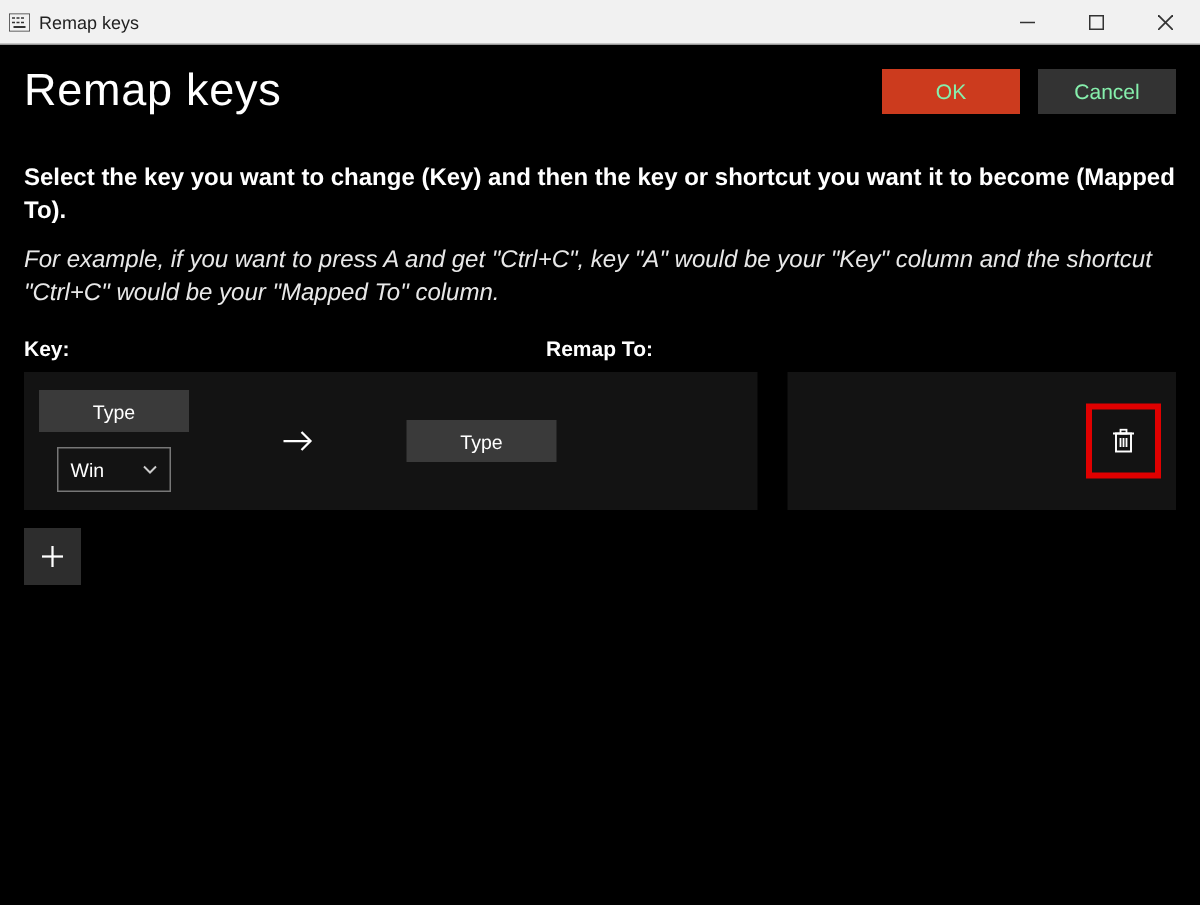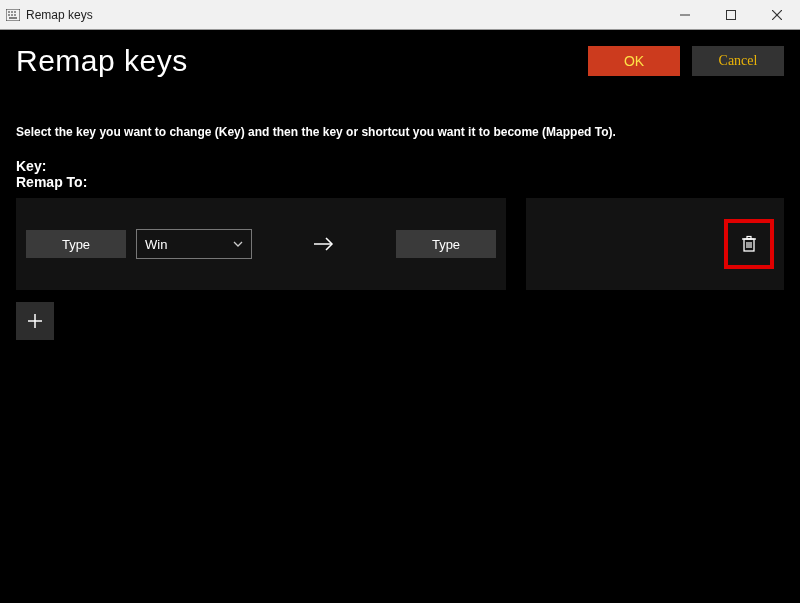--- a/index.html
+++ b/index.html
@@ -36,56 +36,56 @@
     display:flex;align-items:center;
   }
   .header h1{
     margin:0;font-weight:400;font-size:30px;letter-spacing:0.5px;
   }
   .actions{margin-left:auto;display:flex;gap:12px;}
   .btn{
     width:92px;height:30px;display:flex;align-items:center;justify-content:center;
     font-size:14px;cursor:pointer;border:none;
   }
-  .btn-ok{background:#cc3b1e;color:#fde047;}
-  .btn-cancel{background:#333;color:#eab308;font-family:Liberation Serif, serif;}
-  .intro{margin-top:46px;font-size:12px;line-height:1.35;}
+  .btn-ok{background:#cc3b1e;color:#86efac;}
+  .btn-cancel{background:#333;color:#86efac;}
+  .intro{margin-top:30px;font-size:16px;line-height:1.35;}
   .intro .bold{font-weight:700;}
   .intro .example{font-style:italic;color:#e8e8e8;font-weight:400;display:block;margin-top:12px;}
   .columns{
-    display:flex;gap:0;margin-top:18px;flex-direction:column;
+    display:flex;gap:0;margin-top:18px;
   }
   .col-label{font-weight:700;font-size:14px;}
   .col-key{width:348px;}
   .col-mapped{width:160px;}
   .row{
     margin-top:8px;
     height:92px;
     display:flex;align-items:stretch;
     gap:20px;
   }
   .panel{
     background:#131313;
     display:flex;align-items:center;
   }
   .panel-main{
     width:490px;
     padding:0 10px;
     gap:0;
   }
   .key-group{
-    display:flex;flex-direction:row;align-items:center;gap:10px;
+    display:flex;flex-direction:column;align-items:center;gap:10px;
   }
   .type-btn{
     width:100px;height:28px;background:#3a3a3a;color:#fff;border:none;
     font-size:13px;cursor:pointer;
     display:flex;align-items:center;justify-content:center;
   }
   .select{
-    width:116px;height:30px;border:1.5px solid #777;
+    width:76px;height:30px;border:1.5px solid #777;
     display:flex;align-items:center;justify-content:space-between;
     padding:0 8px;font-size:13px;
   }
   .chev{margin-left:auto;}
   .arrow-col{
     width:145px;display:flex;align-items:center;justify-content:center;
     font-size:22px;font-weight:300;
   }
   .panel-trash{
     width:260px;
@@ -153,20 +153,21 @@
   <div class="header">
     <h1>Remap keys</h1>
     <div class="actions">
       <button class="btn btn-ok">OK</button>
       <button class="btn btn-cancel">Cancel</button>
     </div>
   </div>
 
   <div class="intro">
     <span class="bold">Select the key you want to change (Key) and then the key or shortcut you want it to become (Mapped To).</span>
+    <span class="example">For example, if you want to press A and get "Ctrl+C", key "A" would be your "Key" column and the shortcut "Ctrl+C" would be your "Mapped To" column.</span>
   </div>
 
   <div class="columns">
     <div class="col-label col-key">Key:</div>
     <div class="col-label col-mapped">Remap To:</div>
   </div>
 
   <div class="row">
     <div class="panel panel-main">
       <div class="key-group">

